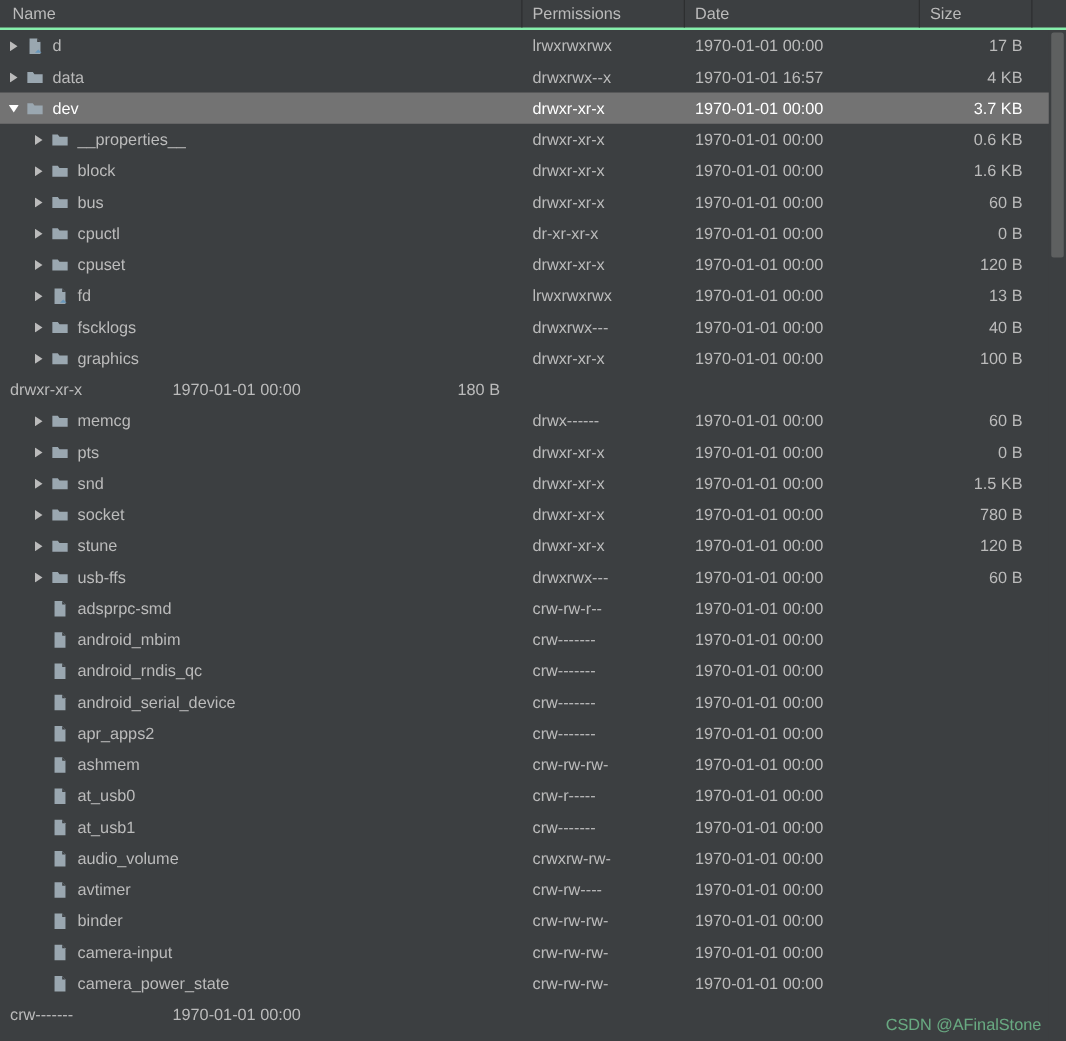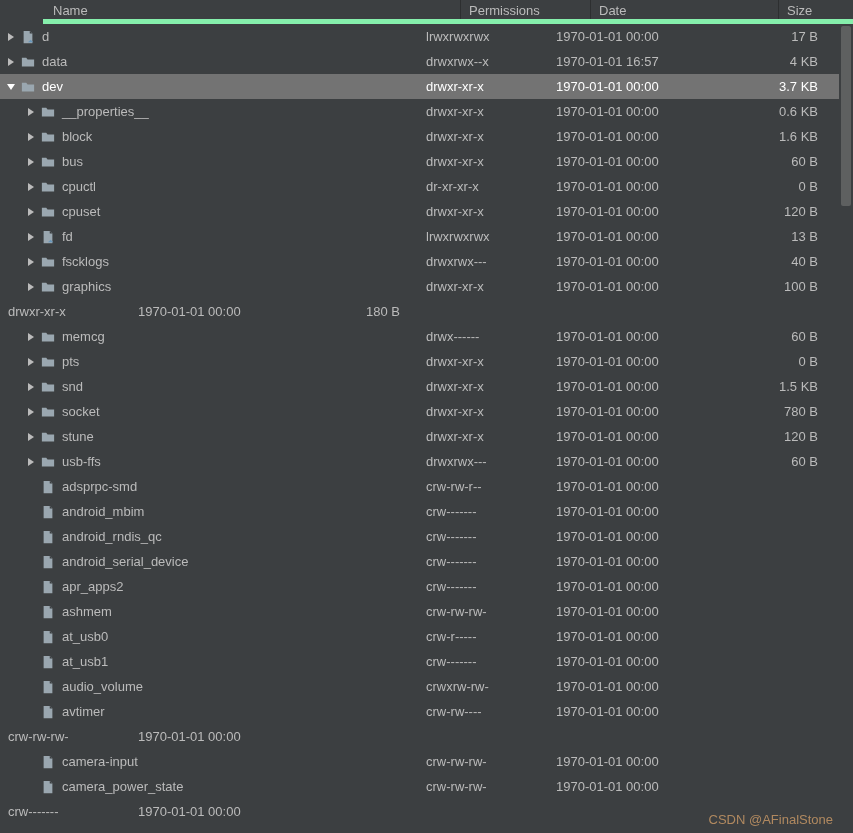--- a/index.html
+++ b/index.html
@@ -10,22 +10,21 @@
     font-size: 13px;
     width: 853px;
     height: 833px;
     overflow: hidden;
     position: relative;
   }
   .header {
     display: flex;
     height: 24px;
     background: #3c3f41;
-    border-bottom: 5px solid #86efac;
-    margin-left: 43px;
+    border-bottom: 2px solid #86efac;
   }
   .header .col {
     padding: 3px 8px;
     border-right: 1px solid #2d2f30;
     color: #bbbbbb;
   }
   .col-name { flex: 0 0 418px; }
   .col-perm { flex: 0 0 130px; }
   .col-date { flex: 0 0 188px; }
   .col-size { flex: 0 0 90px; text-align: left; }
@@ -82,21 +81,21 @@
     width: 10px;
     height: 180px;
     background: #5e6060;
     border-radius: 2px;
   }
 
   .watermark {
     position: absolute;
     bottom: 6px;
     right: 20px;
-    color: #fdba74;
+    color: #86efac;
     font-size: 13px;
     opacity: 0.6;
   }
 </style>
 </head>
 <body>
 
 <div class="header">
   <div class="col col-name">Name</div>
   <div class="col col-perm">Permissions</div>
@@ -631,20 +630,35 @@
             <path fill="#3c3f41" d="M10 1 v3 h3 Z"></path>
           </svg>
         </span>
         <span class="fname">avtimer</span>
       </div>
       <div class="col col-perm">crw-rw----</div>
       <div class="col col-date">1970-01-01 00:00</div>
       <div class="col col-size"></div>
     </div>
     <div class="row">
+      <div class="name-cell">
+        <span class="indent" style="width: 20px;"></span>
+        <span class="arrow blank">
+          <svg viewBox="0 0 8 8">
+            <path d="M1 0 L7 4 L1 8 Z" fill="currentColor"></path>
+          </svg>
+        </span>
+        <span class="ficon">
+          <svg viewBox="0 0 16 16">
+            <path class="file-svg" d="M3 1 h7 l3 3 v11 H3 Z"></path>
+            <path fill="#3c3f41" d="M10 1 v3 h3 Z"></path>
+          </svg>
+        </span>
+        <span class="fname">binder</span>
+      </div>
       <div class="col col-perm">crw-rw-rw-</div>
       <div class="col col-date">1970-01-01 00:00</div>
       <div class="col col-size"></div>
     </div>
     <div class="row">
       <div class="name-cell">
         <span class="indent" style="width: 20px;"></span>
         <span class="arrow blank">
           <svg viewBox="0 0 8 8">
             <path d="M1 0 L7 4 L1 8 Z" fill="currentColor"></path>

